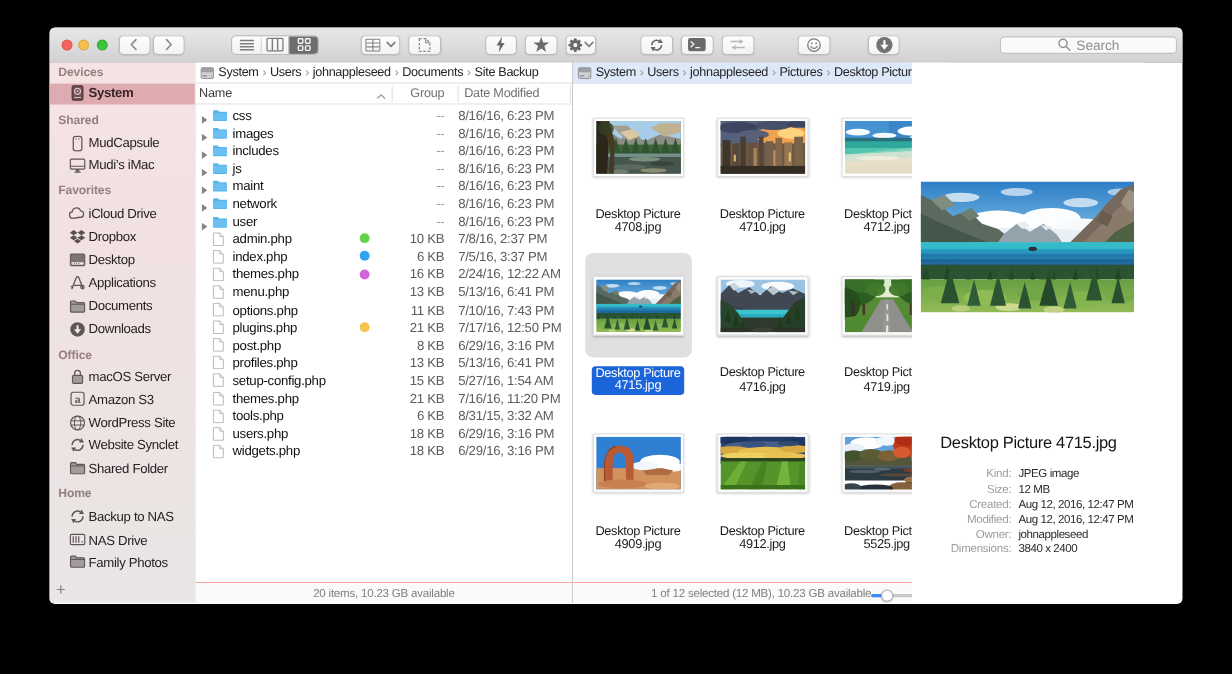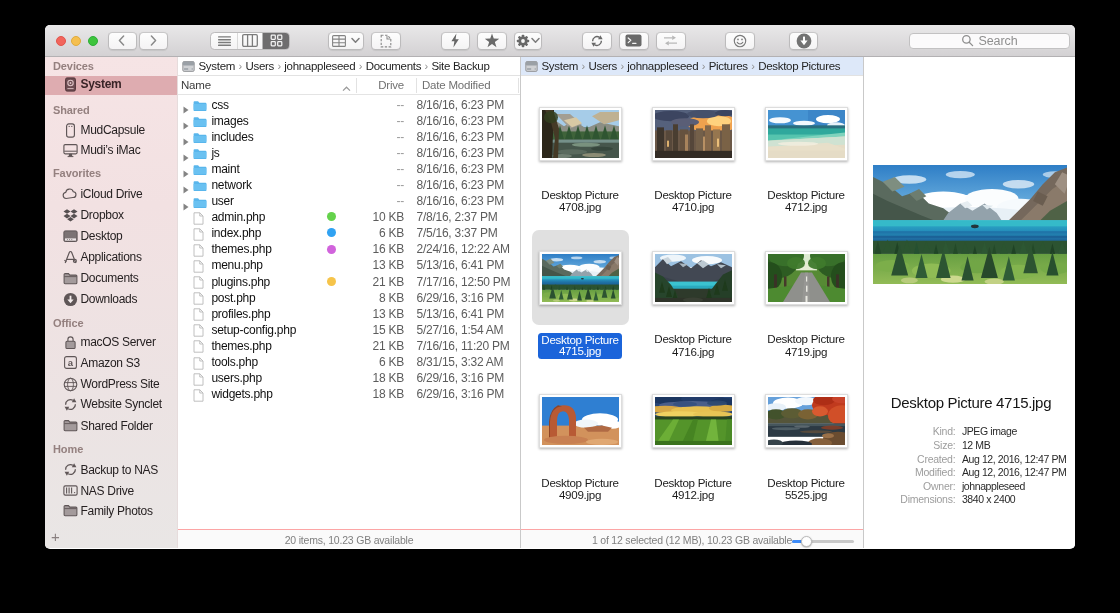--- a/index.html
+++ b/index.html
@@ -37,21 +37,21 @@
 .statusbar{position:absolute;left:0;bottom:0;width:100%;height:19px;background:#fafafa;border-top:1px solid #fca5a5;display:flex;align-items:center;justify-content:center;padding-top:2.5px;font-size:10.5px;color:#7f7f7f;letter-spacing:-0.2px}
 #iconpane{position:absolute;left:476px;top:32px;width:343px;height:491px;background:#fff;border-right:1px solid #c9c9c9}
 #iselbox{position:absolute;left:11.3px;top:172.8px;width:96.8px;height:95.4px;border-radius:7px;background:#e0e0e0}
 .thumb{position:absolute;width:83px;height:54px;background:#fff;border:1px solid #ddd;box-shadow:0 1px 2.5px rgba(0,0,0,.3);padding:2px}
 .ilbl{position:absolute;width:113px;text-align:center;font-size:11.6px;line-height:12.6px;color:#1b1b1b;letter-spacing:-0.3px}
 .selpill{display:inline-block;background:#1b64da;color:#fff;border-radius:3.5px;padding:0.5px 3.5px 1.5px;line-height:11.8px}
 #slider{position:absolute;right:9px;top:0;width:62px;height:19px}
 #strack{position:absolute;left:0;top:10.2px;width:62px;height:3px;border-radius:1.5px;background:#c8c8c8}
 #sfill{position:absolute;left:0;top:10.2px;width:14px;height:3px;border-radius:1.5px;background:#3d8bf8}
 #sknob{position:absolute;left:9px;top:5.5px;width:11px;height:11px;border-radius:50%;background:#fff;border:0.5px solid #bbb;box-shadow:0 0.5px 1.5px rgba(0,0,0,.35)}
-#preview{position:absolute;left:820px;top:32px;width:210px;height:491px;background:#fff}
+#preview{position:absolute;left:784px;top:32px;width:210px;height:491px;background:#fff}
 #pimg{position:absolute;left:7.7px;top:108.2px;width:194px;height:119px}
 #ptitle{position:absolute;left:0;top:337.2px;width:212px;text-align:center;font-size:15px;color:#151515;letter-spacing:-0.3px}
 #pmeta{position:absolute;left:0;top:367.5px;width:100%}
 .mrow{height:13.63px;display:flex;align-items:center}
 .mlab{width:90.4px;text-align:right;font-size:10.5px;color:#9d9d9d;letter-spacing:-0.25px;flex:none}
 .mval{margin-left:6.5px;font-size:10.5px;color:#2a2a2a;letter-spacing:-0.4px;white-space:nowrap}
 </style></head>
 <body>
 <div id="win">
     <div id="toolbar">
@@ -391,21 +391,21 @@
         <span class="pt">Documents</span>
         <span class="psep">›</span>
         <span class="pt">Site Backup</span>
       </div>
       <div class="lheader">
         <span style="position:absolute;left:3px;color:#3c3c3c;">Name</span>
         <span style="position:absolute;left:164px;top:6px;"><svg width="9" height="6" viewBox="0 0 9 6" preserveAspectRatio="none">
             <path d="M1 4.6 L4.5 1.2 L8 4.6" stroke="#9a9a9a" stroke-width="1.2" fill="none"></path>
           </svg></span>
         <div class="hsep" style="left:178px"></div>
-        <span style="position:absolute;right:116px;color:#717171;">Drive</span>
+        <span style="position:absolute;right:116px;color:#717171;">Group</span>
         <div class="hsep" style="left:238px"></div>
         <span style="position:absolute;left:244px;color:#717171;">Date Modified</span>
         <div class="hsep" style="left:340px"></div>
       </div>
       <div id="lrows">
         <div class="lrow">
           <span class="rtri"><svg width="6" height="8" viewBox="0 0 6 8" preserveAspectRatio="none">
               <polygon points="0.5,0.5 5.5,4 0.5,7.5" fill="#848484"></polygon>
             </svg></span>
           <span class="ric"><svg width="14" height="12" viewBox="0 0 14 12" preserveAspectRatio="none">
@@ -523,20 +523,30 @@
         </div>
         <div class="lrow">
           <span class="rtri"></span>
           <span class="ric"><svg width="11" height="13" viewBox="0 0 11 13" preserveAspectRatio="none">
               <path d="M1 0.8 H6.8 L10 4 V12.2 H1 Z" fill="#fff" stroke="#b9b9b9" stroke-width="0.9"></path>
               <path d="M6.8 0.8 V4 H10" fill="none" stroke="#b9b9b9" stroke-width="0.9"></path>
             </svg></span>
           <span class="rname">menu.php</span>
           <span class="rsize">13 KB</span>
           <span class="rdate">5/13/16, 6:41 PM</span>
+        </div>
+        <div class="lrow">
+          <span class="rtri"></span>
+          <span class="ric"><svg width="11" height="13" viewBox="0 0 11 13" preserveAspectRatio="none">
+              <path d="M1 0.8 H6.8 L10 4 V12.2 H1 Z" fill="#fff" stroke="#b9b9b9" stroke-width="0.9"></path>
+              <path d="M6.8 0.8 V4 H10" fill="none" stroke="#b9b9b9" stroke-width="0.9"></path>
+            </svg></span>
+          <span class="rname">options.php</span>
+          <span class="rsize">11 KB</span>
+          <span class="rdate">7/10/16, 7:43 PM</span>
         </div>
         <div class="lrow">
           <span class="rtri"></span>
           <span class="ric"><svg width="11" height="13" viewBox="0 0 11 13" preserveAspectRatio="none">
               <path d="M1 0.8 H6.8 L10 4 V12.2 H1 Z" fill="#fff" stroke="#b9b9b9" stroke-width="0.9"></path>
               <path d="M6.8 0.8 V4 H10" fill="none" stroke="#b9b9b9" stroke-width="0.9"></path>
             </svg></span>
           <span class="rname">plugins.php</span>
           <span class="rdot" style="background:#f6c44a"></span>
           <span class="rsize">21 KB</span>

